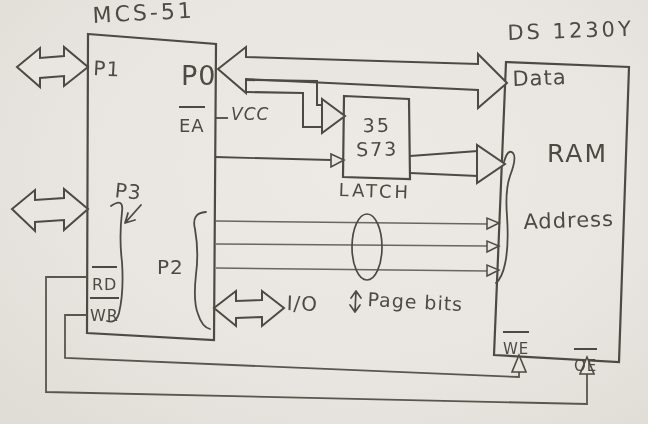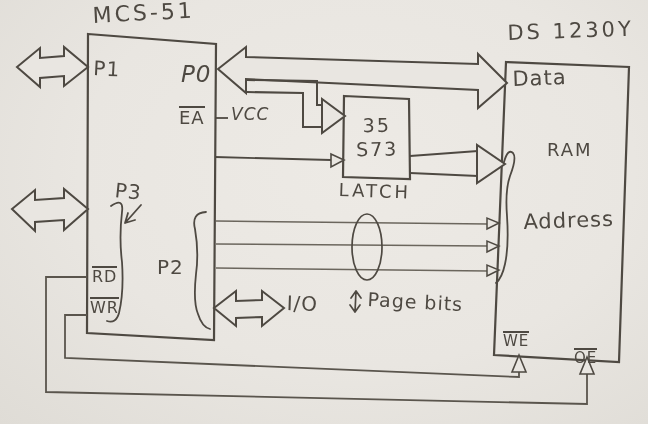--- a/index.html
+++ b/index.html
@@ -18,21 +18,21 @@
   }
   #stage svg{position:absolute;left:0;top:0;}
   .lbl{
     position:absolute;
     color:var(--ink);
     white-space:nowrap;
     line-height:1.05;
     transform-origin:left top;
     letter-spacing:1px;
   }
-  .ovl{border-top:2px solid var(--ink);padding-top:1px;}
+  .ovl{border-top:2px solid var(--ink);padding-top:9px;}
   .hand-lg{font-size:22px;letter-spacing:3px;}
   .hand-md{font-size:20px;}
   .hand-sm{font-size:16px;}
   .latch-text{
     position:absolute;left:344px;top:97px;width:66px;height:82px;
     display:flex;flex-direction:column;align-items:center;justify-content:center;
     color:var(--ink);font-size:19px;line-height:1.25;letter-spacing:2px;
     transform:rotate(-1deg);
   }
 </style>
@@ -83,36 +83,36 @@
     <path d="M111,206 Q124,197 122,212 Q119,238 122,262 Q124,292 119,313 Q116,324 107,321" fill="none" stroke="var(--ink)" stroke-width="1.8" stroke-linecap="round"></path>
     <path d="M206,212 Q191,213 195,229 Q199,252 196,274 Q193,302 198,314 Q202,327 210,329" fill="none" stroke="var(--ink)" stroke-width="1.8" stroke-linecap="round"></path>
     <path d="M504,162 Q508,148 513,153 Q517,158 510,176 Q505,190 507,216 Q509,246 505,264 Q502,278 496,283" fill="none" stroke="var(--ink)" stroke-width="1.8" stroke-linecap="round"></path>
 
     <path d="M141,205 L125,223 M125,223 L128,213 M125,223 L135,220" fill="none" stroke="var(--ink)" stroke-width="1.8" stroke-linecap="round"></path>
   </svg>
 
   <div class="lbl hand-lg" style="left:92px;top:4px;transform:rotate(-3deg);">MCS-51</div>
 
   <div class="lbl hand-md" style="left:94px;top:58px;transform:rotate(3deg);">P1</div>
-  <div class="lbl hand-md" style="left:181px;top:62px;font-size:23px;font-style:italic;">P0</div>
+  <div class="lbl hand-md" style="left:181px;top:62px;font-size:27px;">P0</div>
   <div class="lbl ovl" style="left:179px;top:106px;font-size:18px;">EA</div>
   <div class="lbl" style="left:231px;top:106px;font-size:17px;font-style:italic;">VCC</div>
   <div class="lbl hand-md" style="left:116px;top:180px;transform:rotate(6deg);">P3</div>
   <div class="lbl hand-md" style="left:157px;top:257px;text-align:center;">P2</div>
   <div class="lbl ovl hand-sm" style="left:92px;top:266px;text-align:right;">RD</div>
   <div class="lbl ovl hand-sm" style="left:90px;top:297px;">WR</div>
   <div class="lbl hand-md" style="left:287px;top:293px;transform:rotate(2deg);">I/O</div>
 
   <div class="latch-text">
     <span>35</span>
     <span>S73</span>
   </div>
   <div class="lbl" style="left:339px;top:181px;font-size:18px;letter-spacing:3px;transform:rotate(2deg);">LATCH</div>
 
   <div class="lbl hand-lg" style="left:507px;top:22px;font-size:21px;transform:rotate(-2deg);">DS 1230Y</div>
   <div class="lbl hand-md" style="left:512px;top:68px;font-size:21px;transform:rotate(-2deg);">Data</div>
-  <div class="lbl hand-md" style="left:547px;top:141px;font-size:18px;letter-spacing:2px;">RAM</div>
+  <div class="lbl hand-md" style="left:547px;top:141px;font-size:25px;letter-spacing:2px;">RAM</div>
   <div class="lbl hand-md" style="left:523px;top:211px;font-size:21px;transform:rotate(-2deg);">Address</div>
   <div class="lbl ovl" style="left:503px;top:331px;font-size:15px;">WE</div>
   <div class="lbl ovl" style="left:574px;top:332px;font-size:15px;margin-top:16px;">OE</div>
 
   <div class="lbl" style="left:368px;top:290px;font-size:19px;transform:rotate(3deg);">Page bits</div>
 </div>
 
 </body></html>

